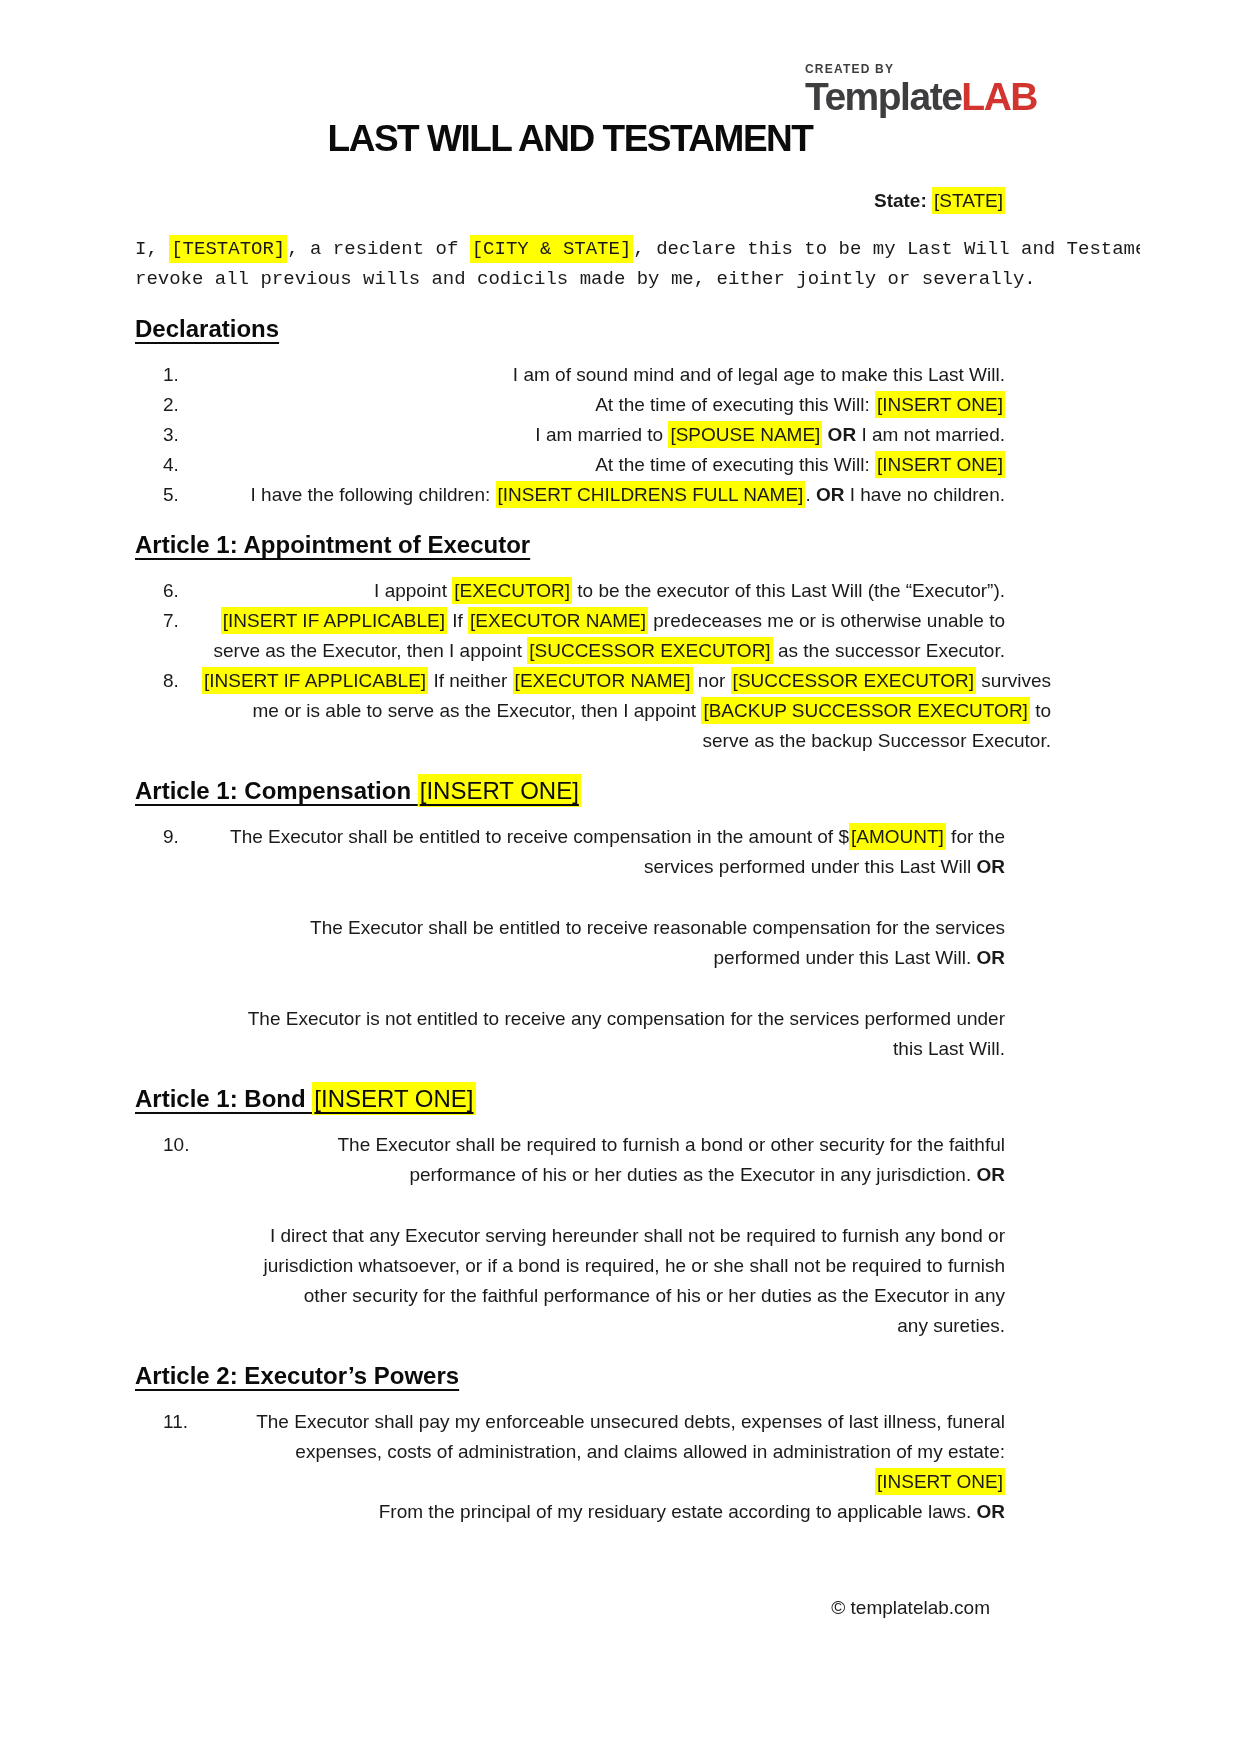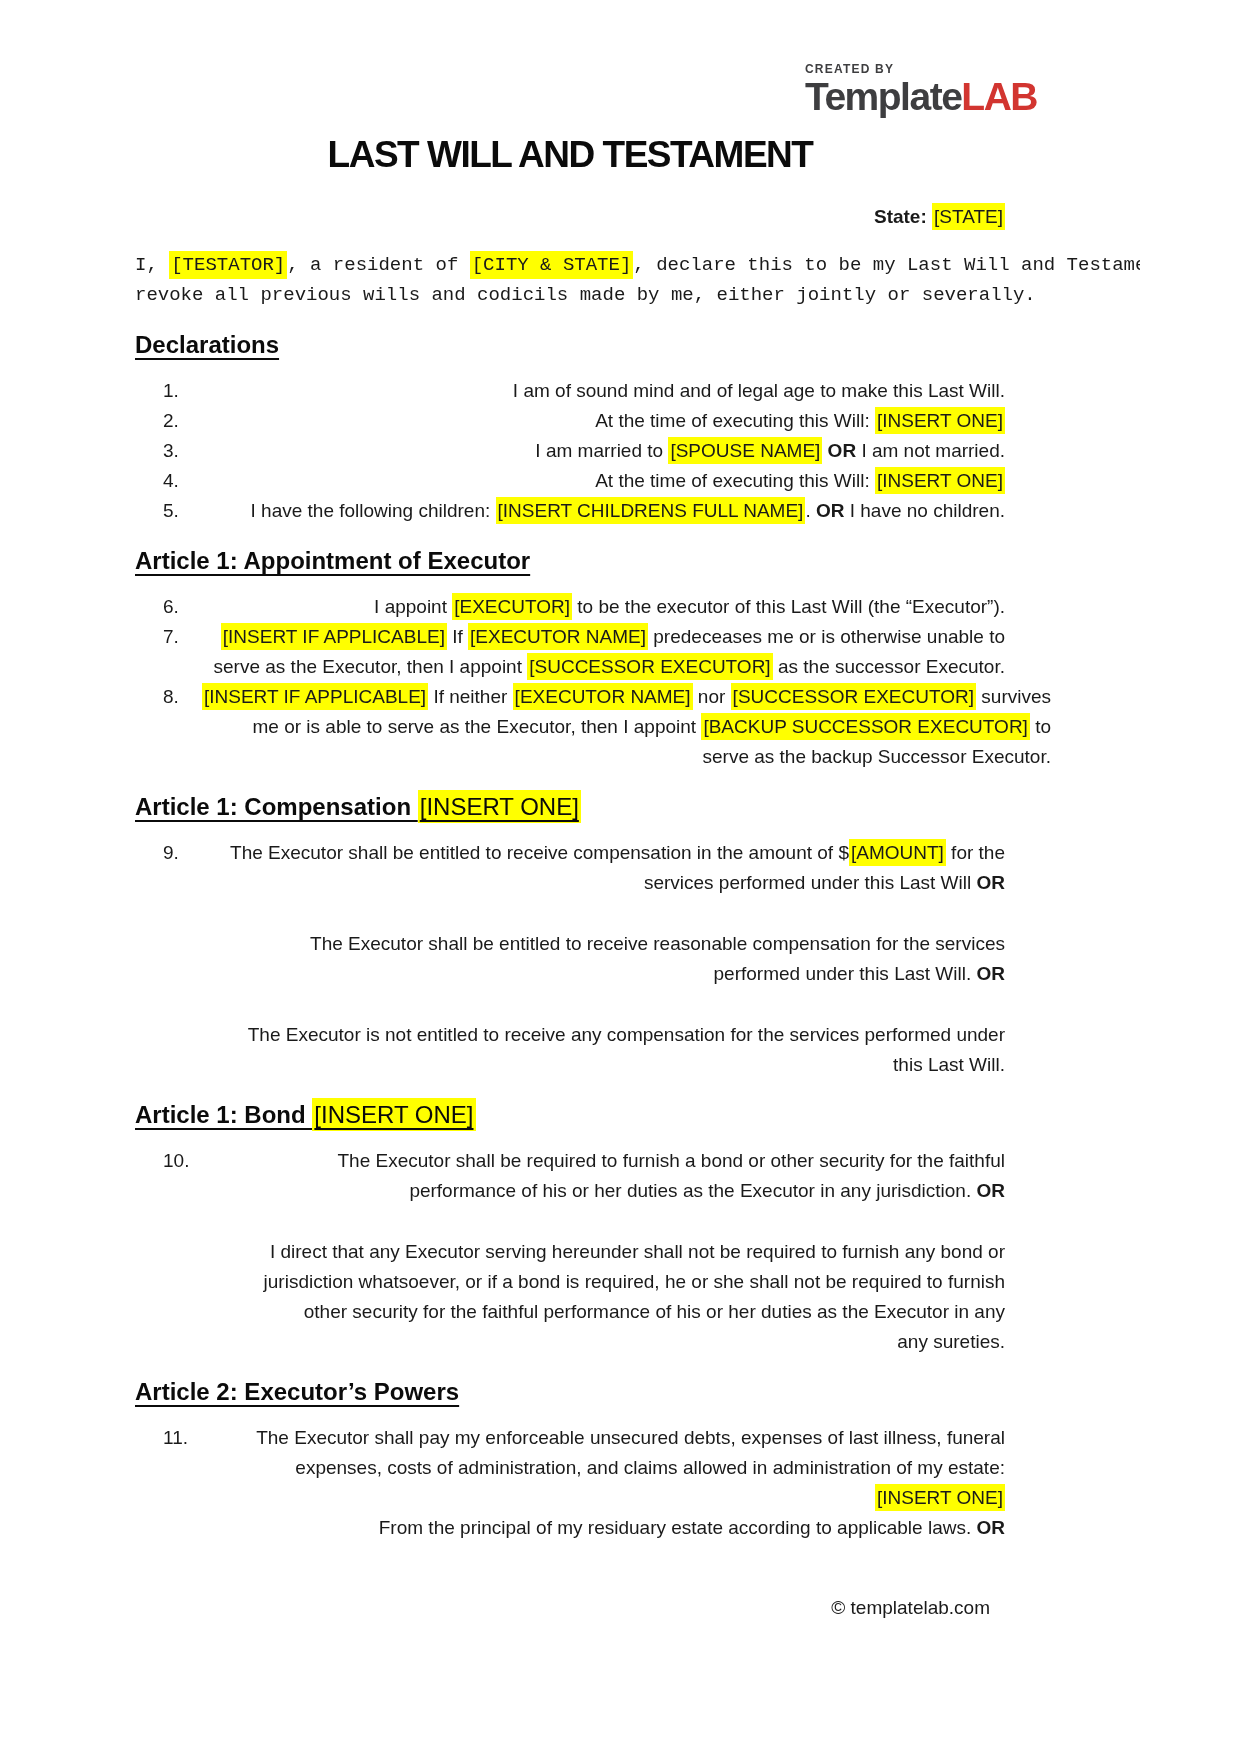--- a/index.html
+++ b/index.html
@@ -3,21 +3,21 @@
 <meta charset="utf-8">
 <style>
   html,body{margin:0;padding:0;background:#ffffff;}
   .page{
     position:relative;
     width:1140px;height:1754px;
     background:#ffffff;
     font-family:"Liberation Sans","DejaVu Sans",sans-serif;
     color:#1a1a1a;
     box-sizing:border-box;
-    padding:16px 135px;
+    padding:0 135px;
     overflow:hidden;
   }
   
   .brand{position:absolute;left:805px;top:62px;}
   .created-by{font-size:12px;font-weight:700;letter-spacing:1.2px;color:var(--brand-gray,#3e3e40);}
   .brand-name{font-size:39px;font-weight:700;letter-spacing:-1.5px;line-height:42px;margin-top:0px;}
   .brand-gray{color:var(--brand-gray,#3e3e40);}
   .brand-red{color:var(--brand-red,#d23530);}
   
   .title{

